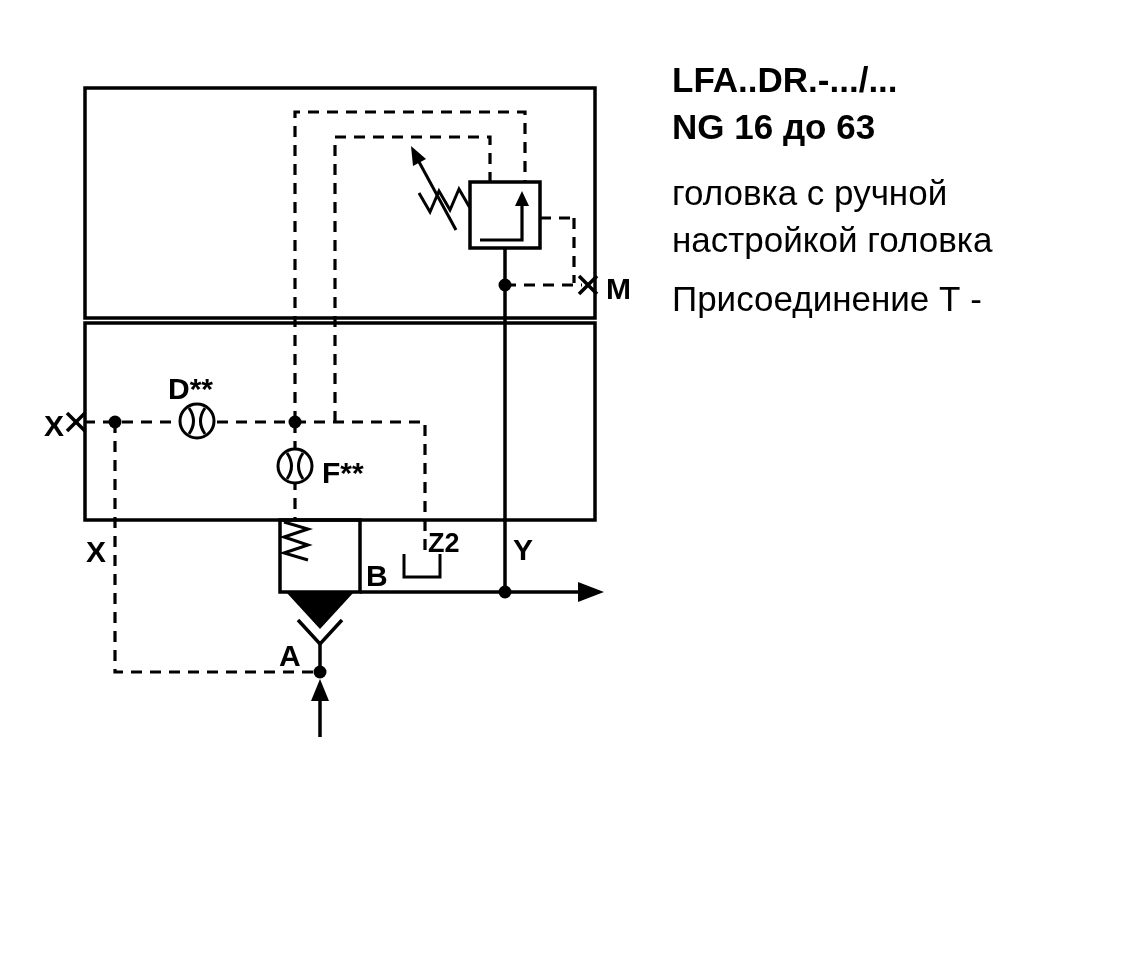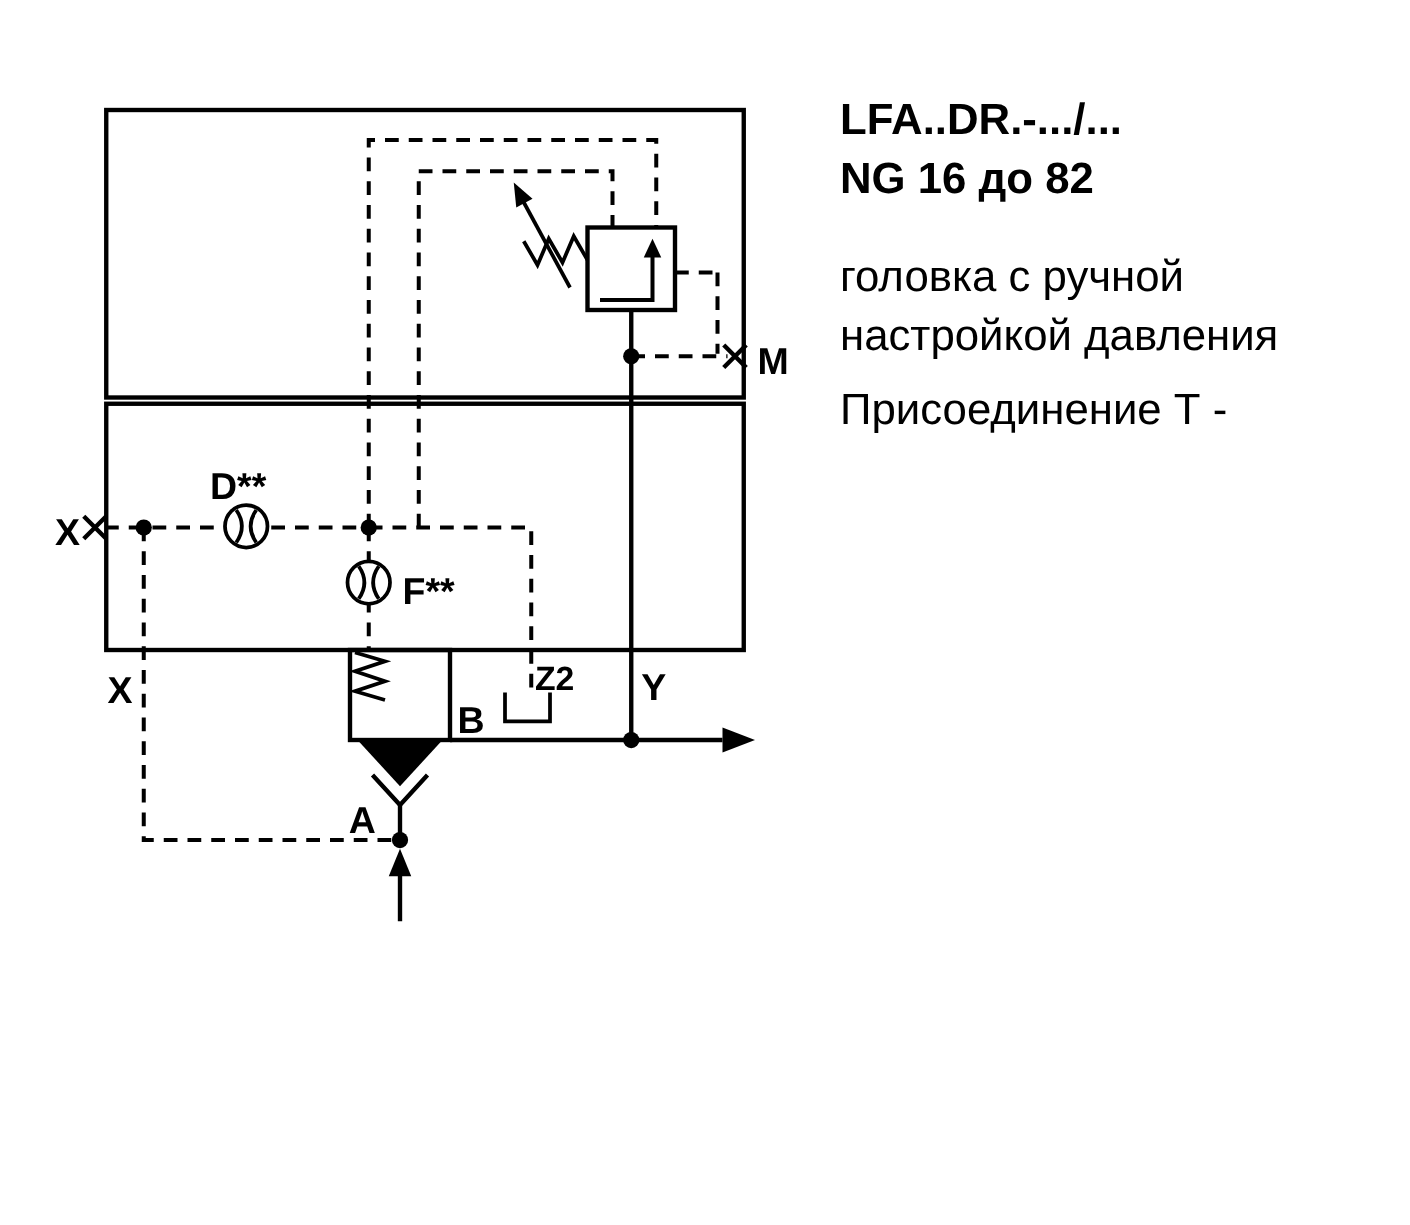--- a/index.html
+++ b/index.html
@@ -28,34 +28,34 @@
   }
   .svg-label-small {
     font-family: "Liberation Sans", sans-serif;
     font-weight: 700;
     font-size: 27px;
     fill: #000000;
   }
   #info-block {
     position: absolute;
     left: 672px;
-    top: 72px;
+    top: 56px;
     width: 440px;
     color: #000000;
   }
   #info-block p {
     margin: 0;
     font-size: 35px;
     line-height: 47px;
   }
   #info-block .bold-line {
     font-weight: 700;
   }
   #info-block .para-2 {
-    margin-top: 32px;
+    margin-top: 19px;
   }
   #info-block .para-3 {
     margin-top: 12px;
   }
 </style>
 </head>
 <body>
 
 <div id="stage">
 
@@ -137,19 +137,19 @@
     <text class="svg-label" x="322" y="483">F**</text>
     <text class="svg-label" x="366" y="586">B</text>
     <text class="svg-label-small" x="428" y="552">Z2</text>
     <text class="svg-label" x="513" y="560">Y</text>
     <text class="svg-label" x="606" y="299">M</text>
     <text class="svg-label" x="279" y="666">A</text>
   </svg>
 
   <div id="info-block">
     <p class="bold-line">LFA..DR.-.../...</p>
-    <p class="bold-line">NG 16 до 82</p>
+    <p class="bold-line">NG 16 до 63</p>
     <p class="para-2">головка с ручной</p>
-    <p>настройкой давления</p>
+    <p>настройкой головка</p>
     <p class="para-3">Присоединение Т -</p>
   </div>
 
 </div>
 
 </body></html>

